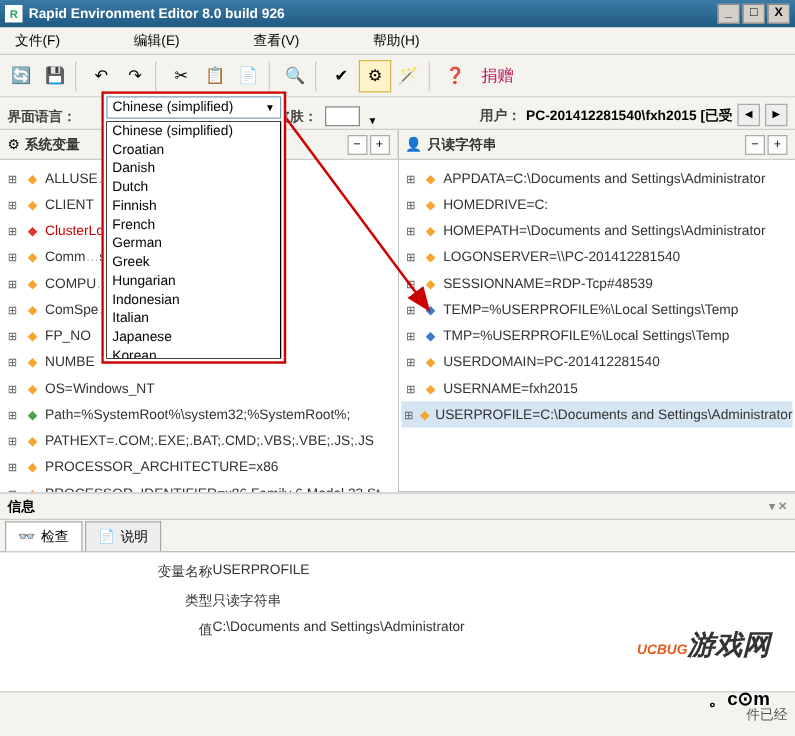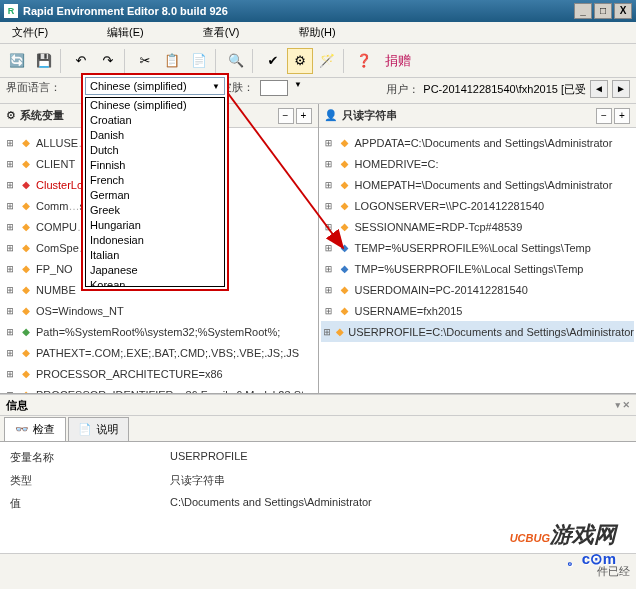--- a/index.html
+++ b/index.html
@@ -10,21 +10,21 @@
 .titlebar .spacer { flex: 1; }
 .titlebar .winbtn { width: 18px; height: 16px; background: #d4d0c8; border: 1px solid #888; margin-left: 2px; color: #000; font-size: 10px; line-height: 14px; text-align: center; cursor: pointer; }
 
 .menubar { height: 22px; background: #f4f3ee; border-bottom: 1px solid #ccc; display: flex; align-items: center; padding: 0 4px; gap: 43px; }
 .menubar .item { padding: 2px 8px; cursor: pointer; }
 
 .toolbar { height: 34px; background: #f4f3ee; display: flex; align-items: center; padding: 2px 4px; gap: 1px; border-bottom: 1px solid #ccc; }
 .toolbar .sep { width: 5px; height: 24px; border-left: 1px solid #ccc; margin: 0 2px; }
 .tbtn { width: 26px; height: 26px; border: 1px solid transparent; display: flex; align-items: center; justify-content: center; cursor: pointer; font-size: 13px; }
 
-.optbar { height: 26px; background: #f4f3ee; display: flex; align-items: flex-start; padding: 2px 6px; border-bottom: 1px solid #ccc; gap: 6px; }
+.optbar { height: 26px; background: #f4f3ee; display: flex; align-items: flex-end; padding: 2px 6px; border-bottom: 1px solid #ccc; gap: 6px; font-weight: bold; }
 .optbar .lbl { color: #444; }
 .optbar .skin-box { width: 28px; height: 16px; background: #fff; border: 1px solid #888; }
 .optbar .user-area { margin-left: auto; display: flex; align-items: center; gap: 4px; }
 .user-area .ubtn { width: 18px; height: 18px; border: 1px solid #aaa; background: #eee; cursor: pointer; font-size: 10px; text-align: center; line-height: 16px; }
 
 .main { display: flex; height: 290px; border-bottom: 1px solid #aaa; }
 .pane { flex: 1; display: flex; flex-direction: column; border-right: 1px solid #aaa; overflow: hidden; }
 .pane:last-child { border-right: none; }
 .pane-header { height: 24px; background: #f4f3ee; display: flex; align-items: center; padding: 0 6px; border-bottom: 1px solid #ccc; }
 .pane-header .icon { margin-right: 4px; }
@@ -52,26 +52,26 @@
 
 svg.anno { position: absolute; left: 225px; top: 90px; width: 130px; height: 180px; z-index: 49; pointer-events: none; }
 
 .info-header { height: 22px; background: #f4f3ee; display: flex; align-items: center; padding: 0 6px; border-bottom: 1px solid #ccc; border-top: 1px solid #ccc; font-weight: bold; }
 .info-header .tools { margin-left: auto; font-size: 9px; color: #888; }
 .tabs { height: 26px; background: #f4f3ee; display: flex; align-items: flex-end; padding: 0 4px; border-bottom: 1px solid #aaa; }
 .tab { padding: 4px 10px; border: 1px solid #aaa; background: #fff; margin-right: 2px; border-bottom: none; cursor: pointer; display: flex; align-items: center; gap: 4px; }
 .tab.inactive { background: #eee; }
 
 .info-body { padding: 8px 10px; height: 130px; background: #fff; }
-.info-row { display: flex; margin-bottom: 8px; }
+.info-row { display: flex; margin-bottom: 8px; text-align: right; }
 .info-row .k { width: 160px; color: #333; }
 .info-row .v { color: #333; }
 
 .watermark { position: absolute; right: 20px; bottom: 20px; font-size: 22px; font-weight: bold; font-style: italic; color: #e85a1a; text-shadow: 1px 1px #fff; z-index: 60; }
-.watermark .com { display: block; font-size: 15px; color: #1d4ed8; text-align: right; font-style: normal; }
+.watermark .com { display: block; font-size: 15px; color: #000000; text-align: right; font-style: normal; margin-top: 19px; }
 .watermark .cn { color: #333; font-size: 22px; }
 
 .statusbar { position: absolute; bottom: 0; left: 0; right: 0; height: 36px; background: #f4f3ee; border-top: 1px solid #ccc; display: flex; align-items: center; padding: 0 6px; color: #555; }
 .statusbar .r { margin-left: auto; }
 </style>
 </head>
 <body>
 
 <div class="titlebar">
   <span class="icon">R</span>

